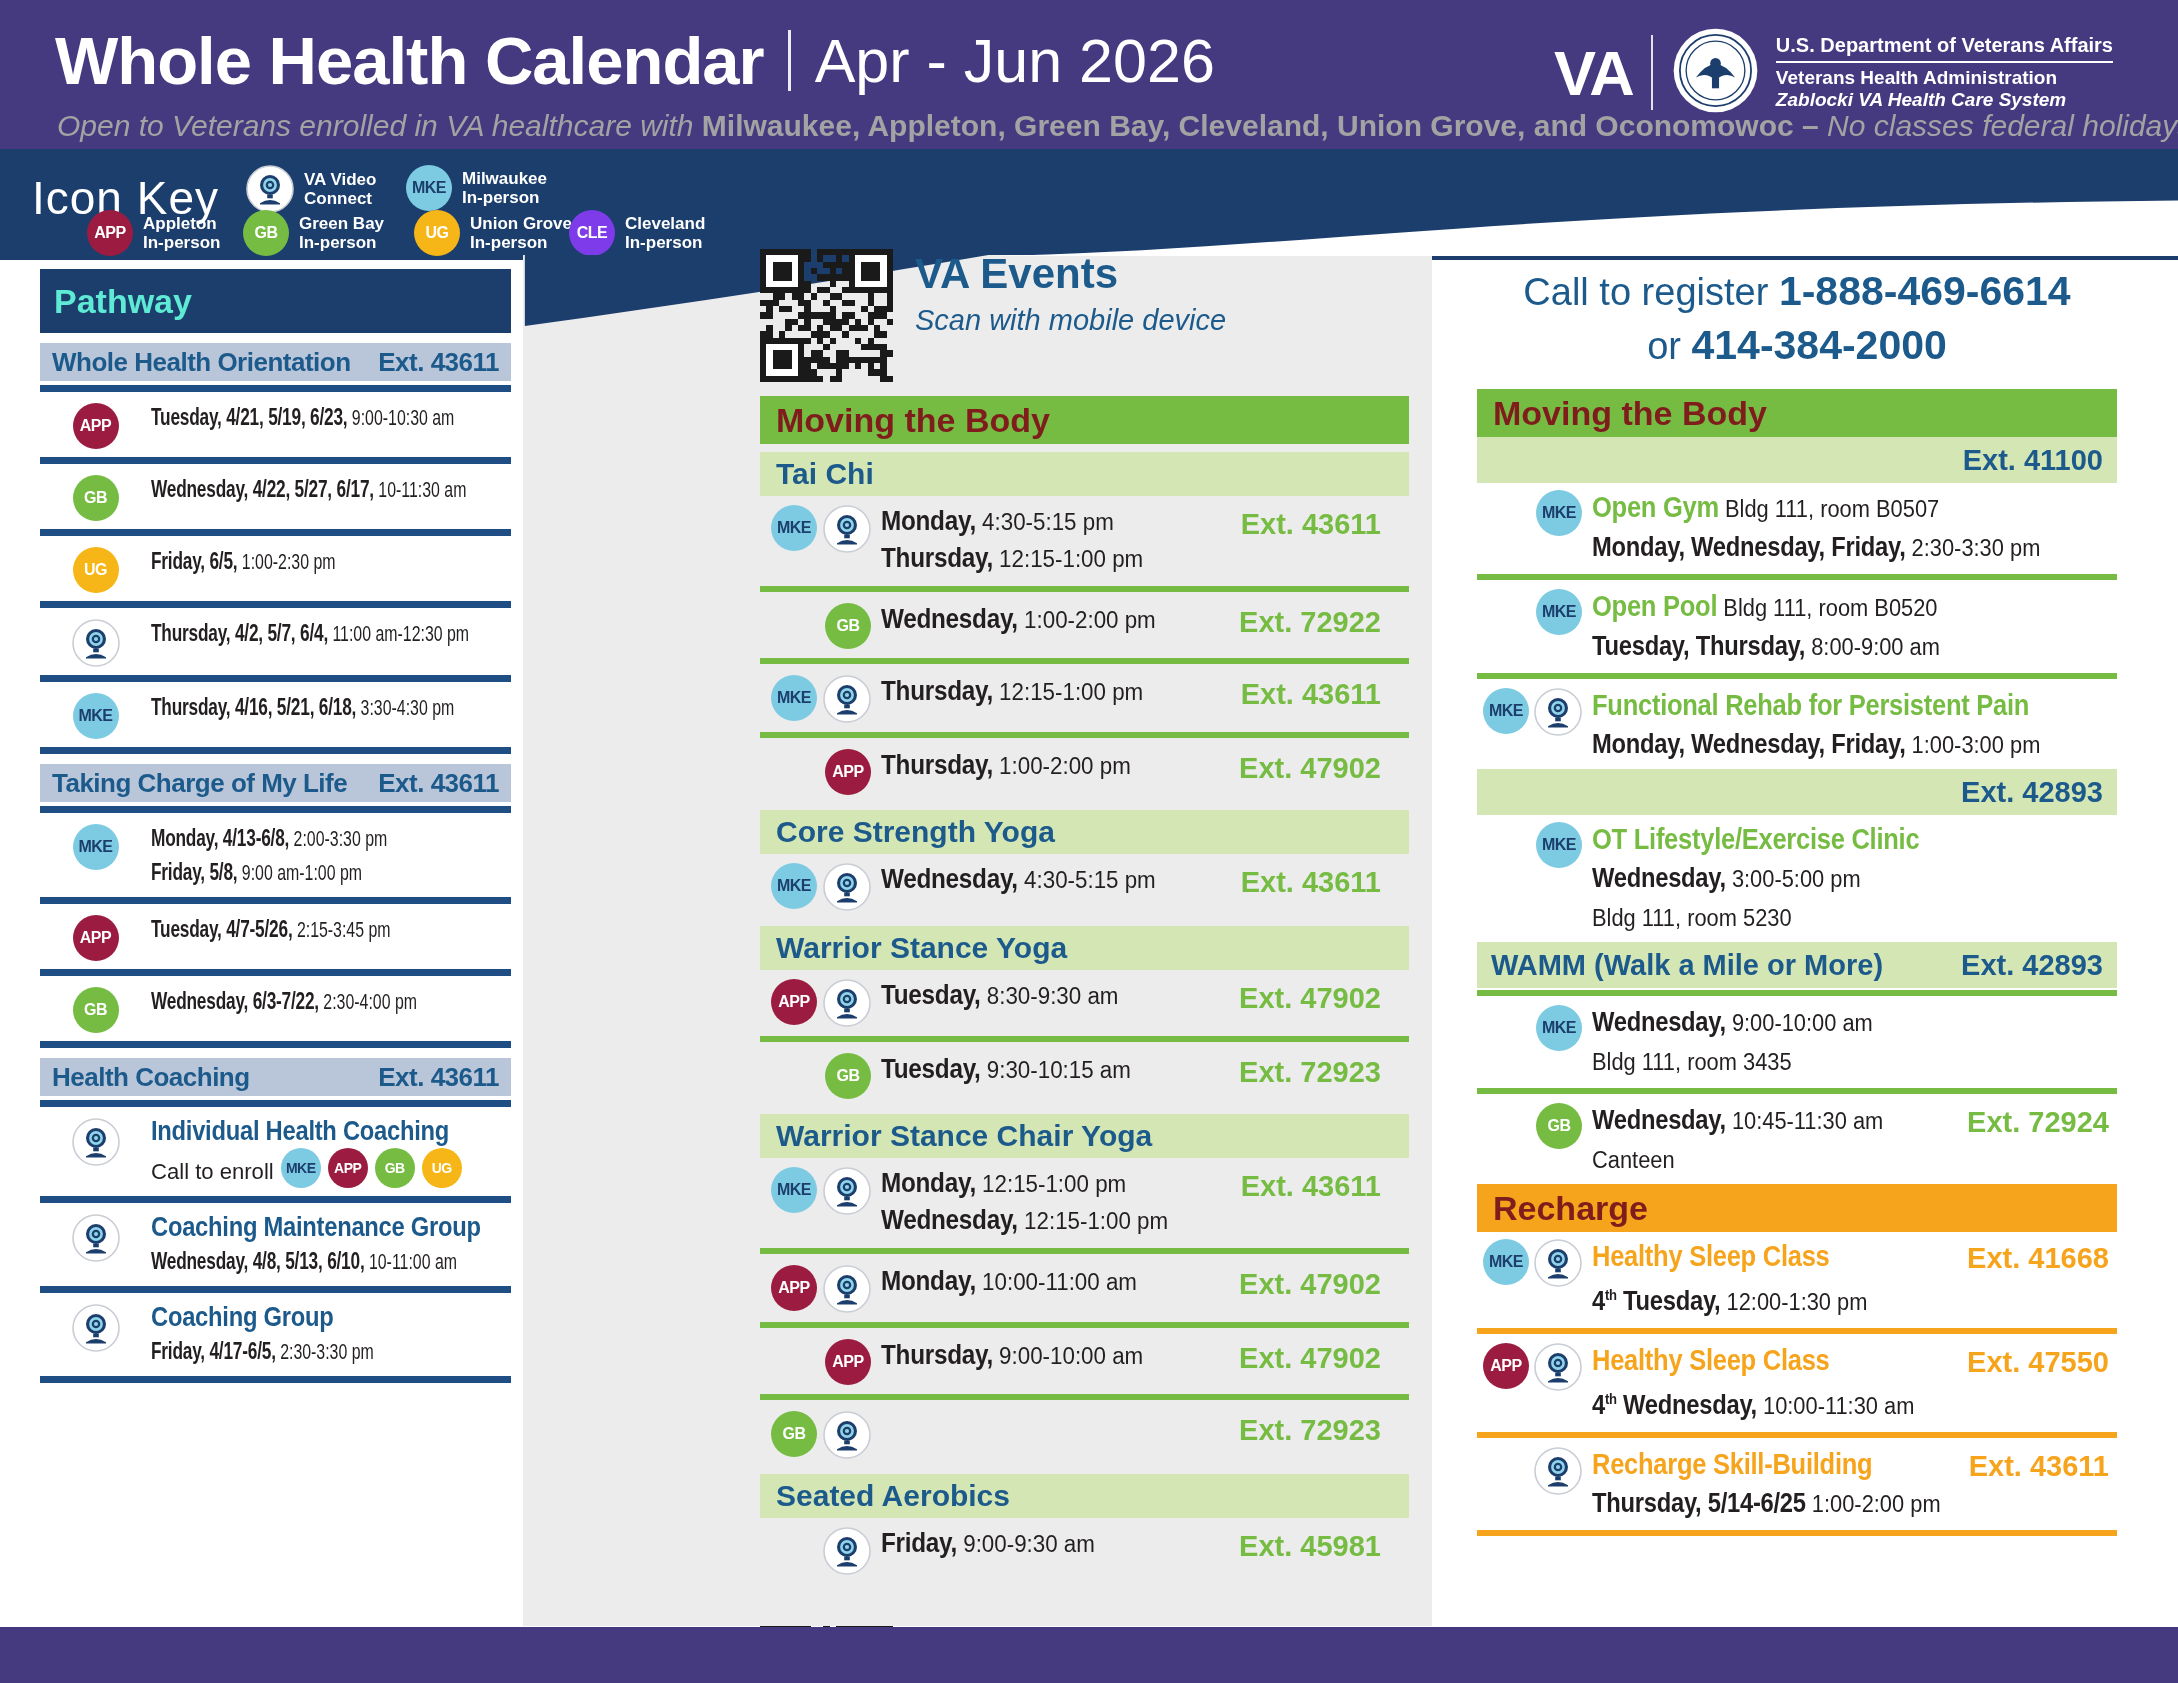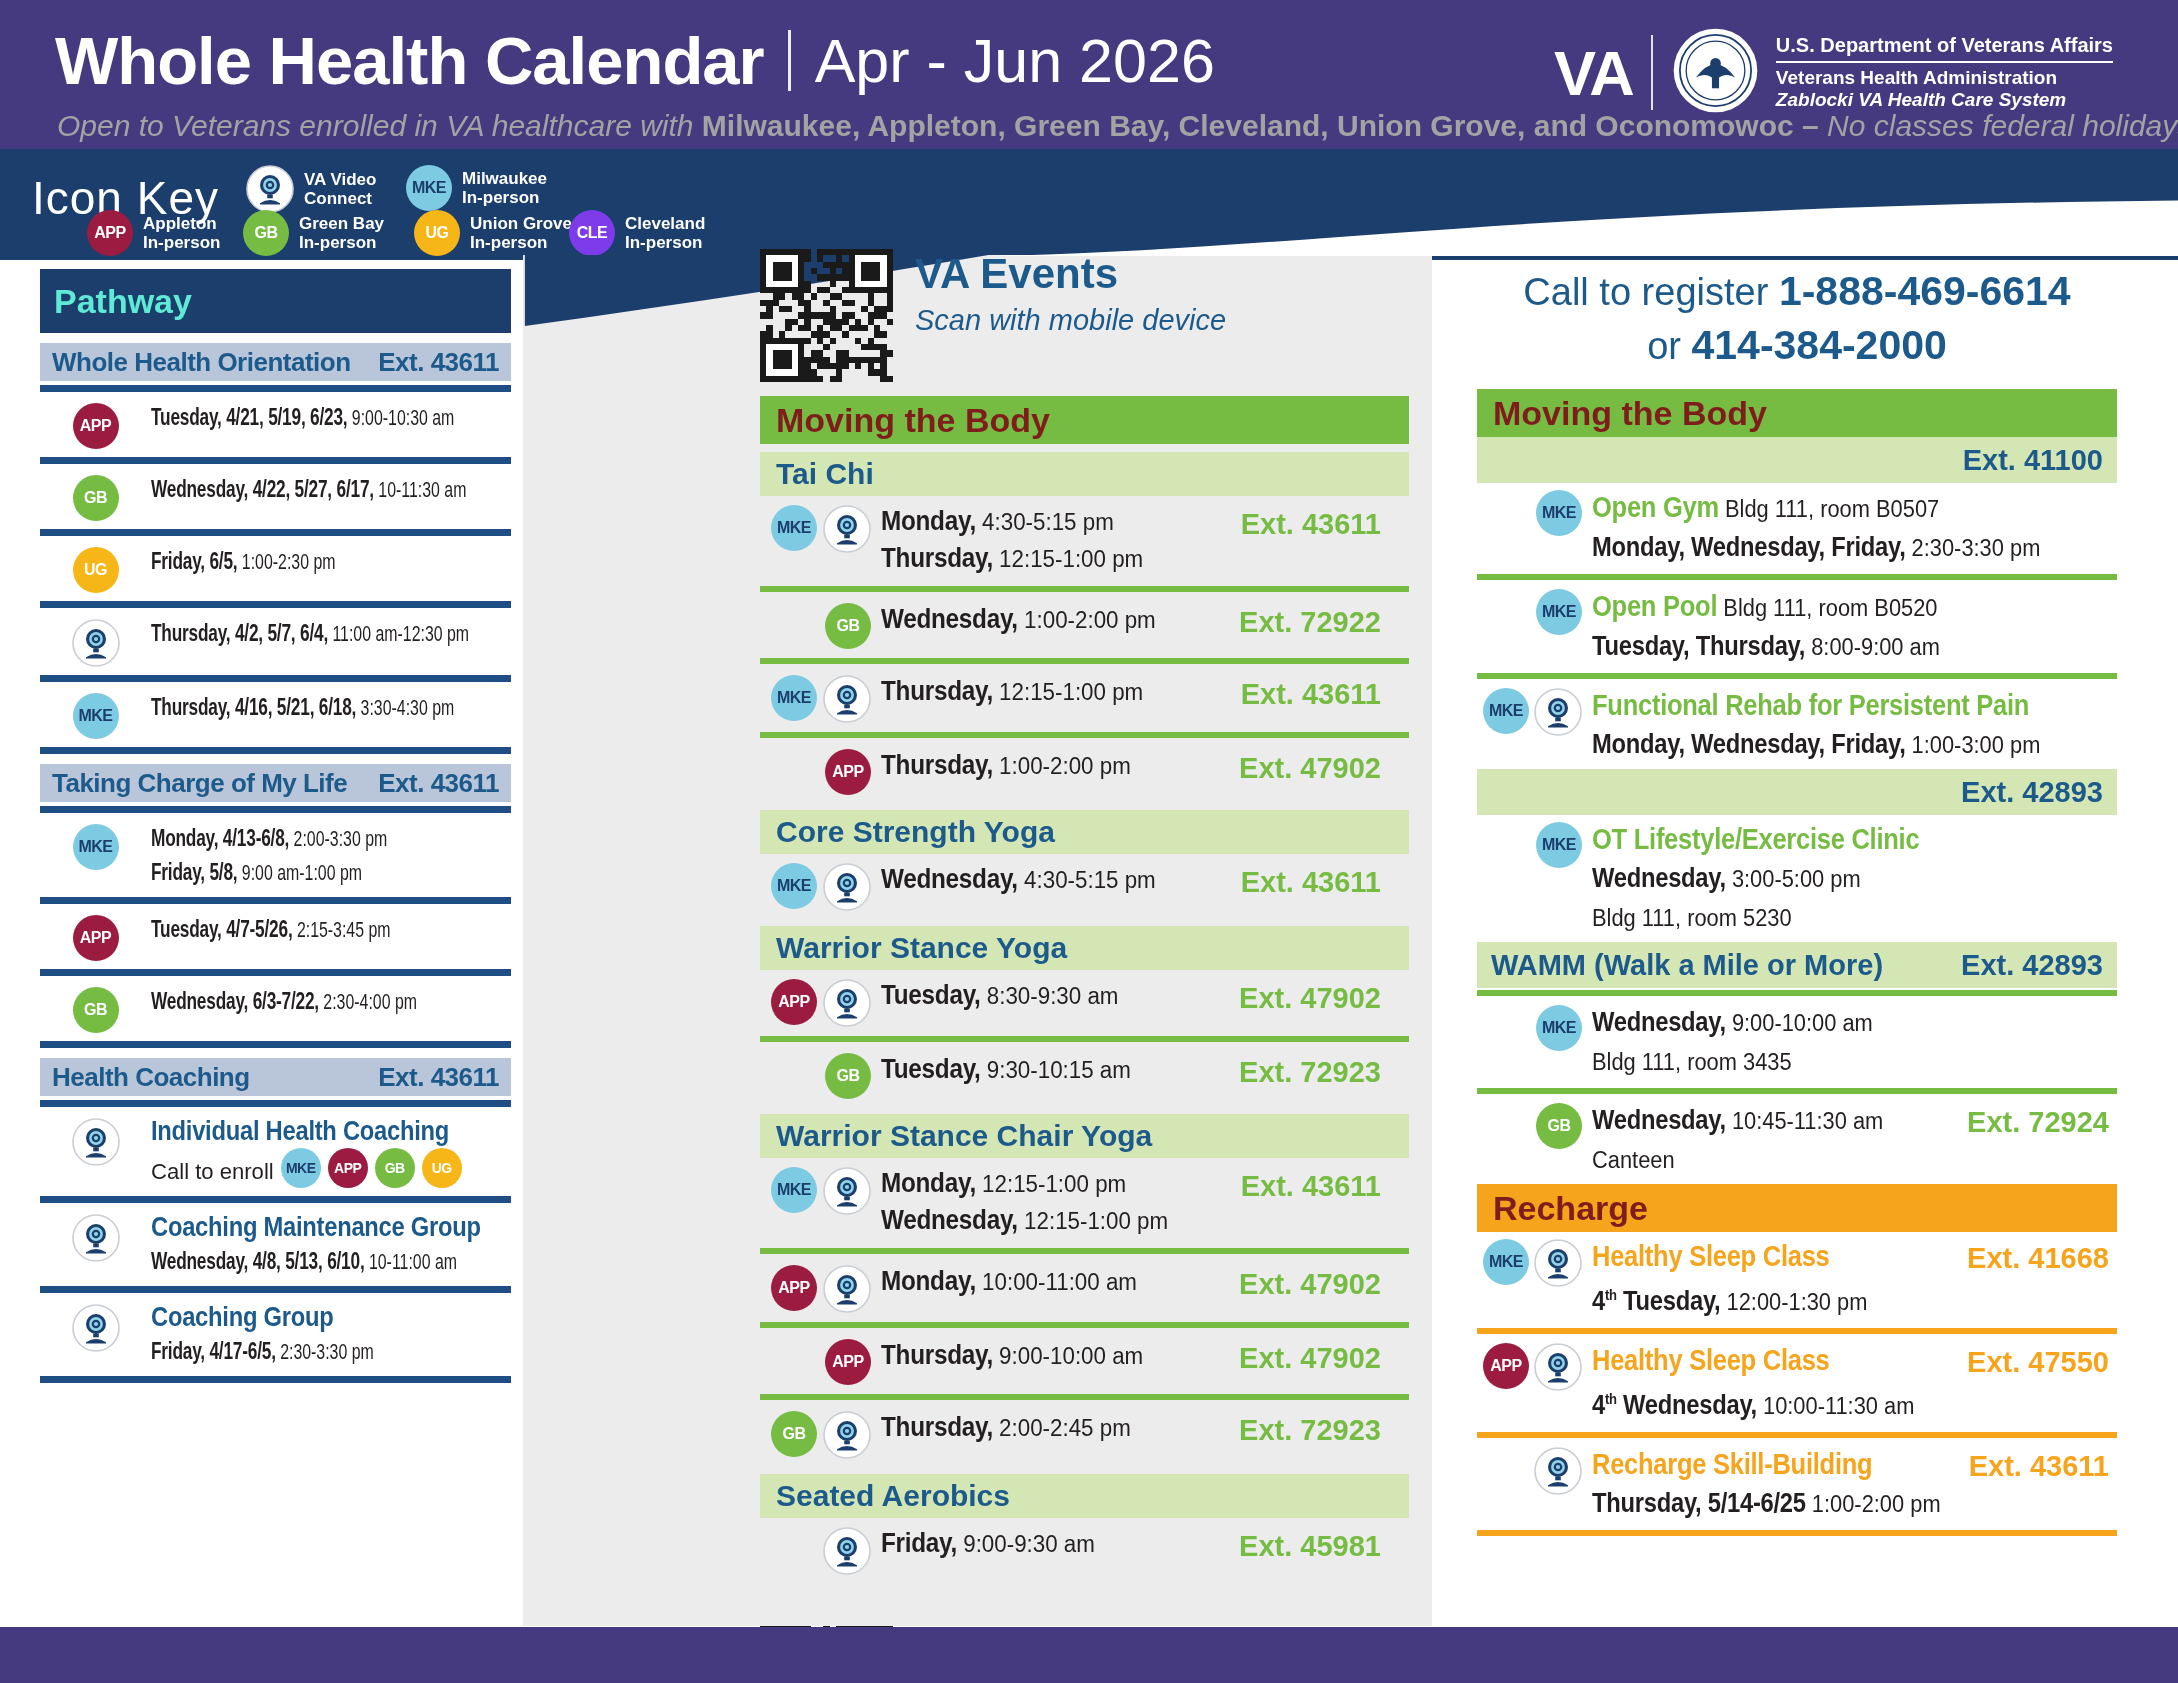--- a/index.html
+++ b/index.html
@@ -687,23 +687,20 @@
               <svg viewBox="0 0 48 48" width="48" height="48">
                 <circle cx="24" cy="24" r="23" fill="#fff" stroke="#c9cdd4" stroke-width="1.6"></circle>
                 <circle cx="24" cy="20" r="10" fill="#1c3e6d"></circle>
                 <circle cx="24" cy="20" r="5.6" fill="none" stroke="#8fd4e8" stroke-width="2.6"></circle>
                 <circle cx="24" cy="20" r="2.1" fill="#8fd4e8"></circle>
                 <rect x="21.2" y="29.5" width="5.6" height="3.8" fill="#1c3e6d"></rect>
                 <path d="M14 38.2 Q24 31.8 34 38.2 L34 39.6 L14 39.6 Z" fill="#1c3e6d"></path>
               </svg>
             </span>
           </div>
-          <div class="tcell">
-            <div class="ln "><b>Thursday,</b><span class="rg"> 2:00-2:45 pm</span></div>
-          </div>
           <span class="mext">Ext. 72923</span>
         </div>
         <div class="gbar">
           <span class="gbar-t">Seated Aerobics</span>
         </div>
         <div class="mrow">
           <div class="bcell">
             <span class="vbadge" style="width:48px;height:48px">
               <svg viewBox="0 0 48 48" width="48" height="48">
                 <circle cx="24" cy="24" r="23" fill="#fff" stroke="#c9cdd4" stroke-width="1.6"></circle>

